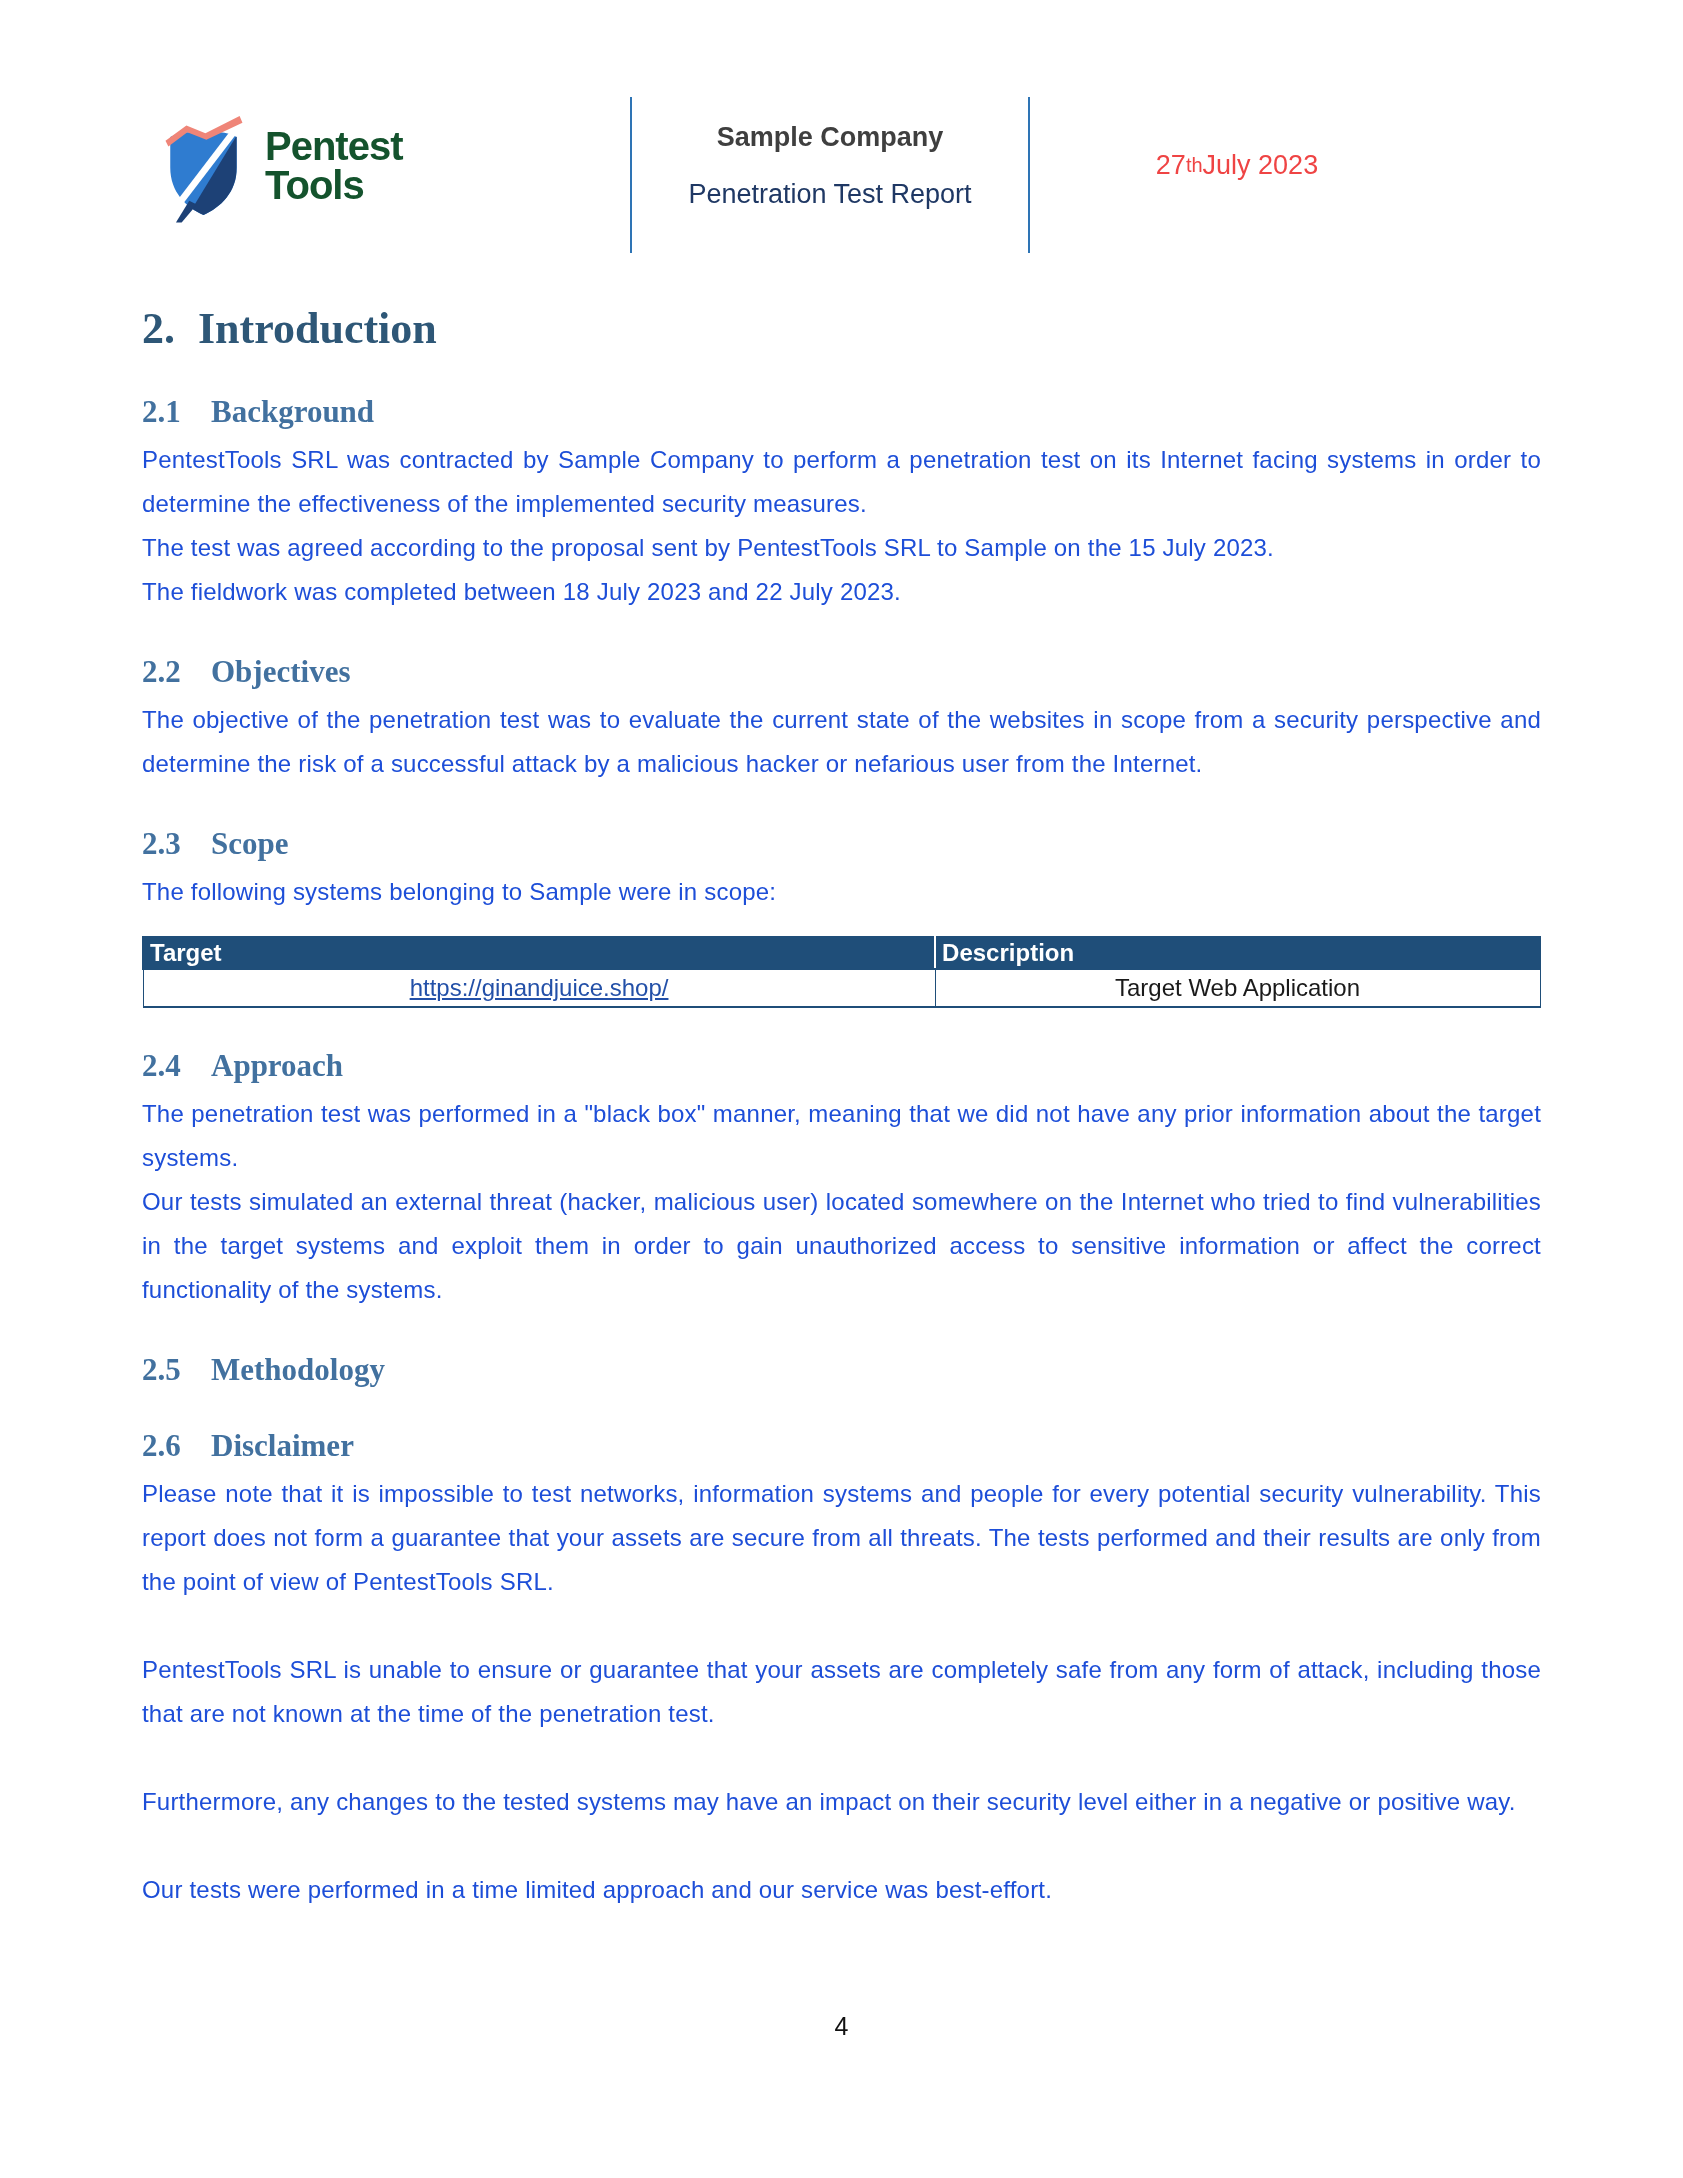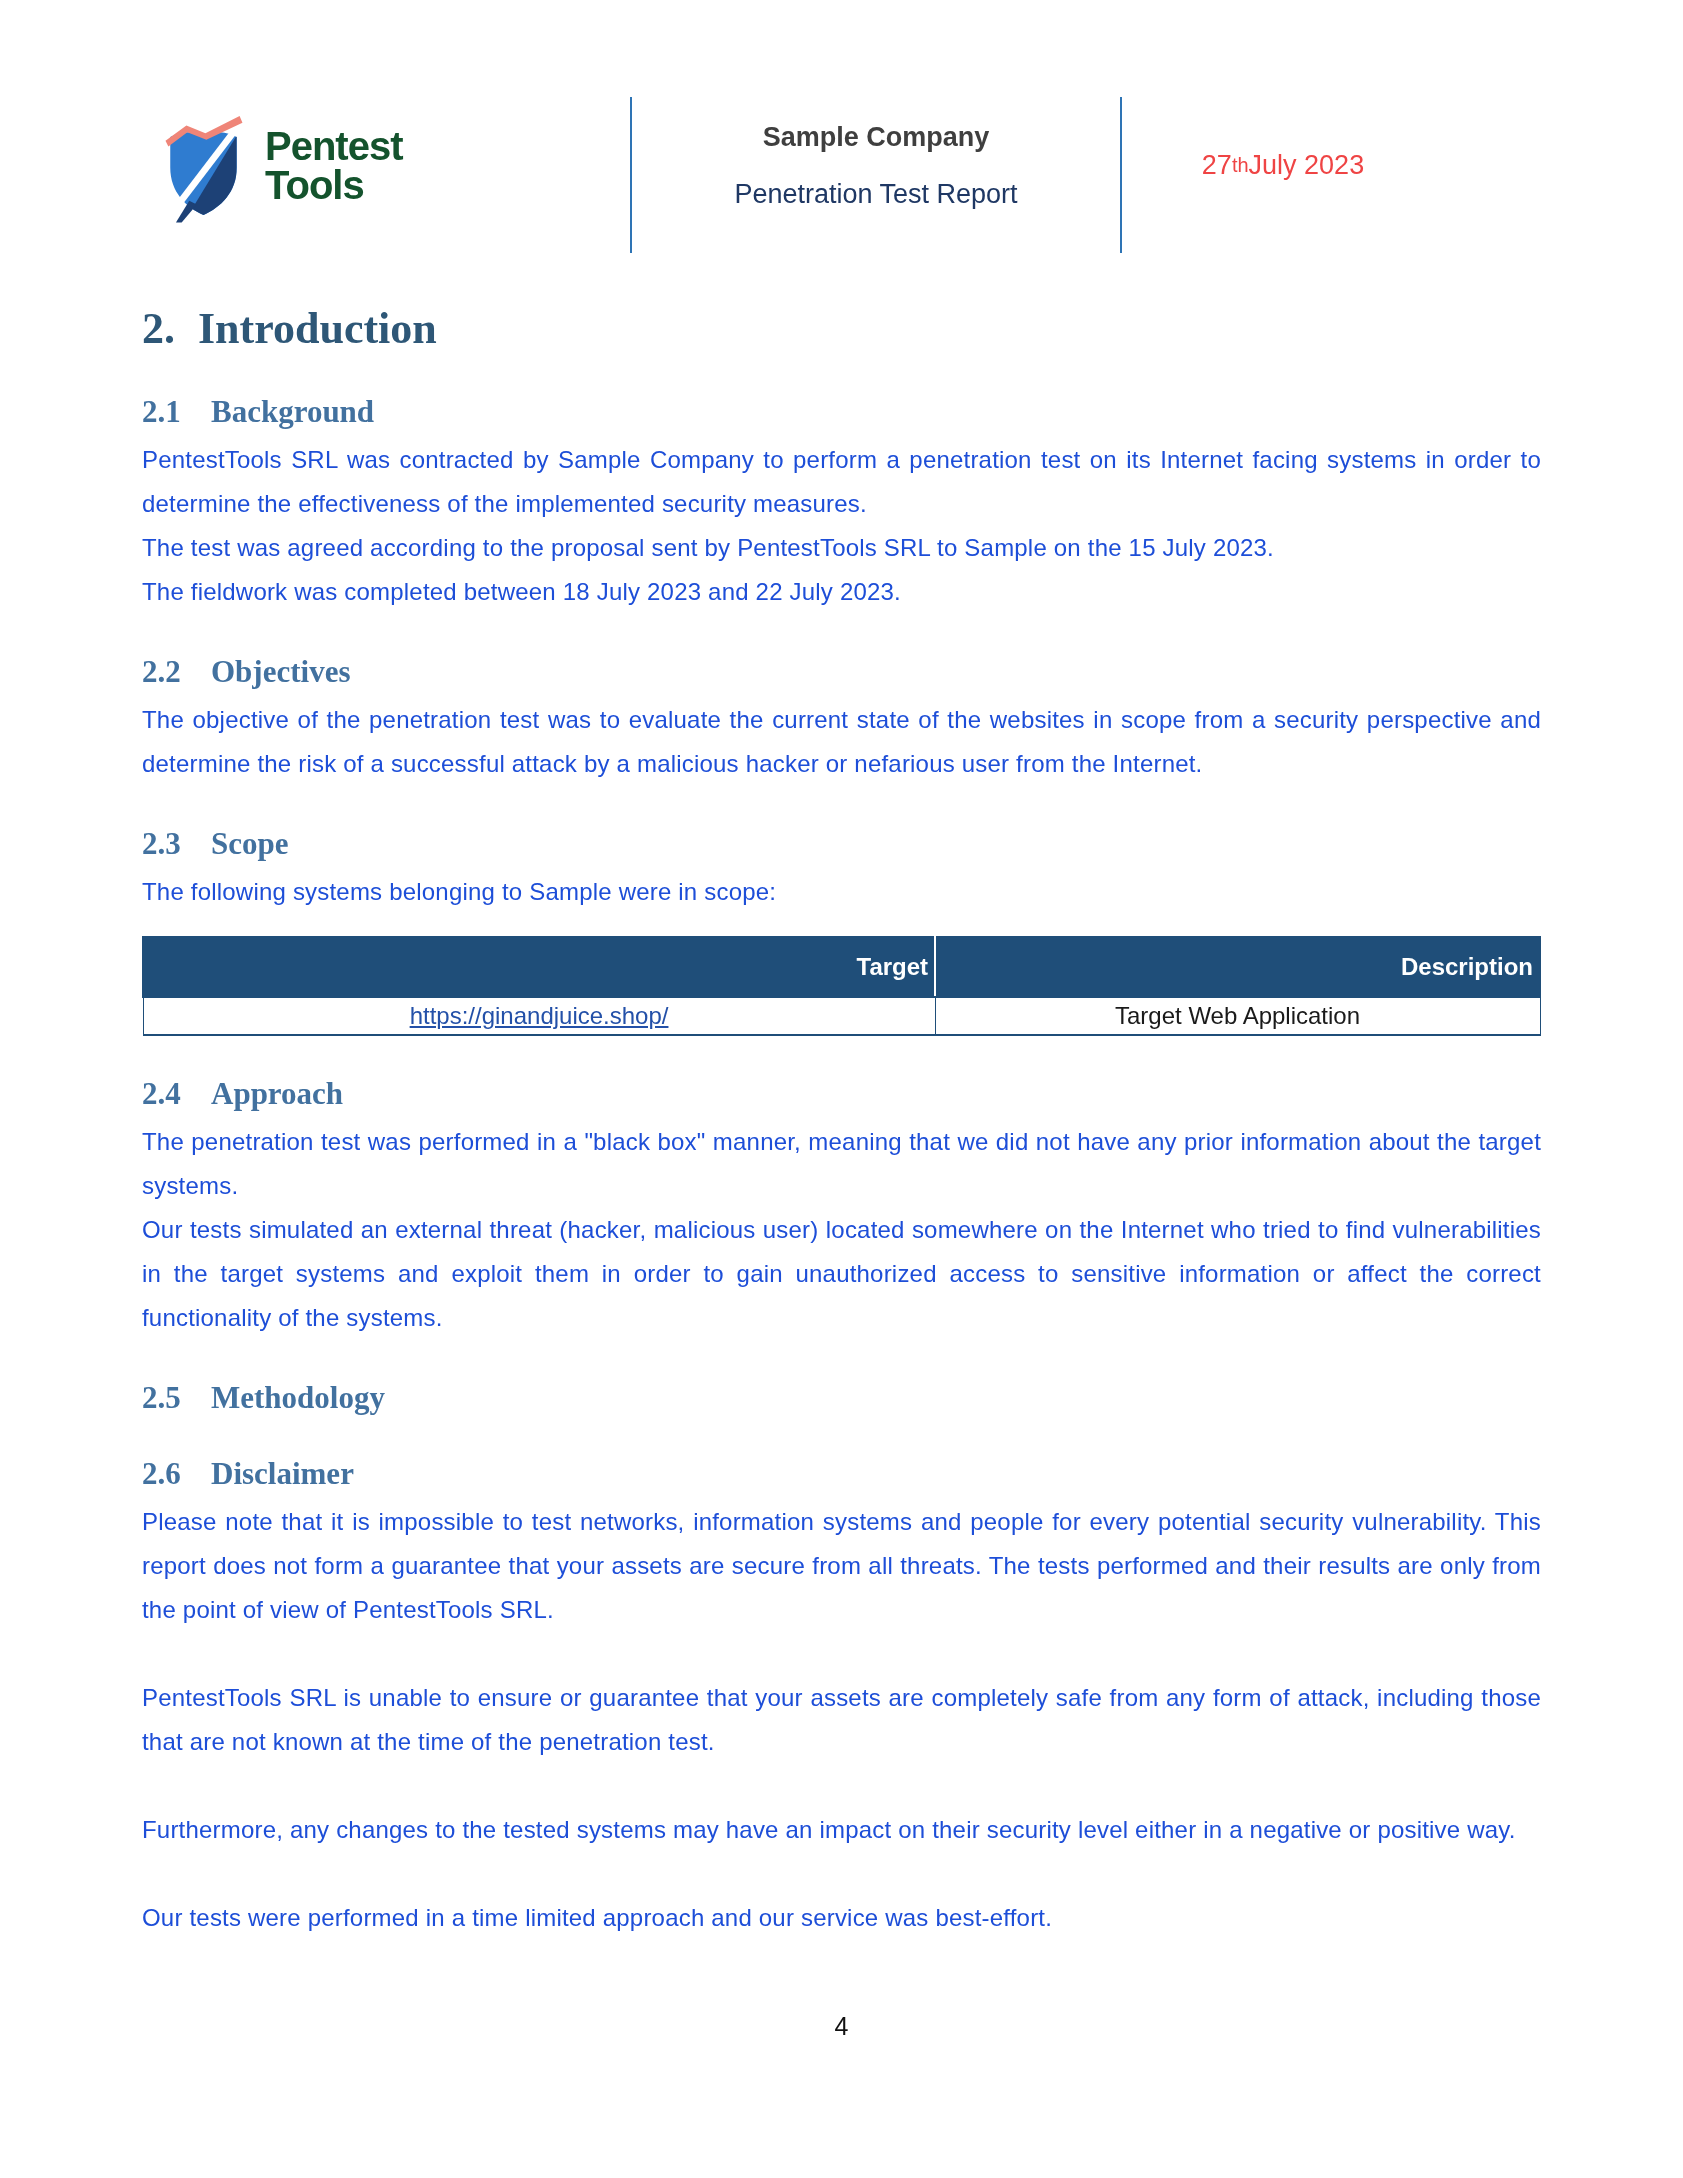--- a/index.html
+++ b/index.html
@@ -12,41 +12,41 @@
     overflow:hidden;
   }
   .page { position:relative; width:1683px; height:2178px; padding:79px 142px 0 142px; }
 
   
   .hdr { display:flex; align-items:stretch; height:173px; }
   .hdr-logo { width:488px; display:flex; align-items:center; gap:14px; padding-left:14px; }
   .logo-shield { width:95px; height:139px; flex:0 0 auto; }
   .logo-word { font-weight:bold; font-size:40px; line-height:0.96; color:#14532d; letter-spacing:-1px; }
   .vbar { width:2px; background:#2e74b5; margin:18px 0 0 0; height:156px; flex:0 0 auto; }
-  .hdr-center { width:488px; display:flex; flex-direction:column; align-items:center; justify-content:center; gap:26px; }
+  .hdr-center { width:396px; display:flex; flex-direction:column; align-items:center; justify-content:center; gap:26px; }
   .hdr-company { font-size:27px; font-weight:bold; color:#3f3f3f; }
   .hdr-report { font-size:27px; color:#1f3864; }
   .hdr-date { flex:1; display:flex; align-items:center; justify-content:center; padding-right:97px; font-size:27px; color:#ef4444; }
   .hdr-date sup { font-size:20px; }
 
   
   h1.doc { font-family:"Liberation Serif", serif; font-size:44px; font-weight:bold; color:#2e5777; margin-top:51px; }
   h1.doc .num { display:inline-block; min-width:56px; }
   h2.doc { font-family:"Liberation Serif", serif; font-size:31px; font-weight:bold; color:#42719f; margin-top:40px; margin-bottom:8px; }
   h2.doc .num { display:inline-block; min-width:69px; }
 
   
   p.body { font-size:24px; line-height:44px; text-align:justify; color:#1d4ed8; letter-spacing:0.2px; }
   p.body.gap { margin-bottom:44px; }
 
   
   table.scope { width:100%; border-collapse:collapse; margin:22px 0 10px 0; }
   table.scope th {
     background:#1f4e79; color:#ffffff; font-weight:bold; font-size:24px;
-    padding:15px 6px; border:2px solid #1f4e79; border-right:2px solid #ffffff; text-align:right;
+    padding:1px 6px; border:2px solid #1f4e79; border-right:2px solid #ffffff; text-align:left;
   }
   table.scope th:last-child { border-right:2px solid #1f4e79; }
   table.scope td {
     font-size:24px; padding:4px 6px; text-align:center;
     border:1px solid #1f4e79; border-top:2px solid #1f4e79; border-bottom:2px solid #1f4e79;
   }
   table.scope col.c1 { width:56.7%; }
   a.target-link { color:#2350a8; text-decoration:underline; }
 
   

